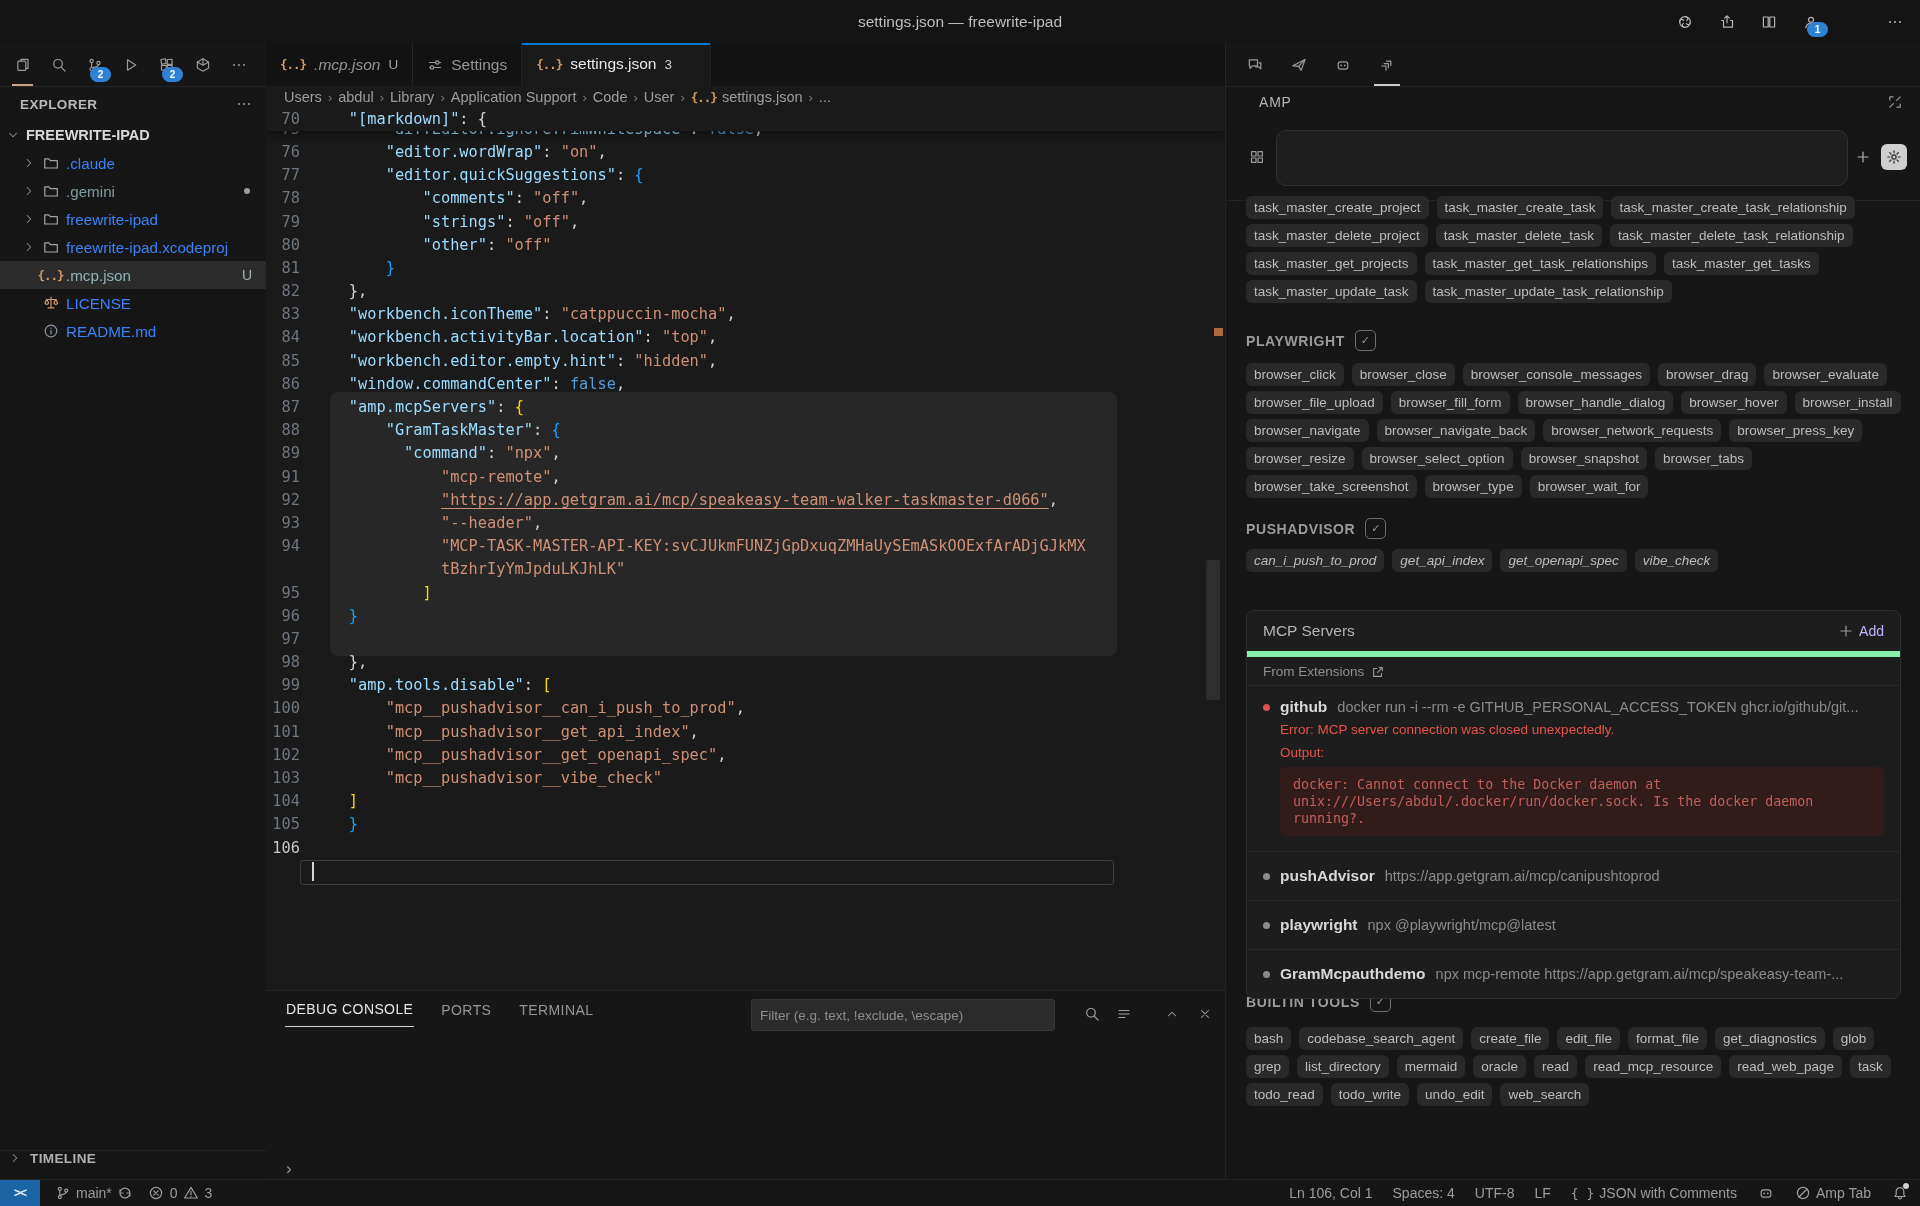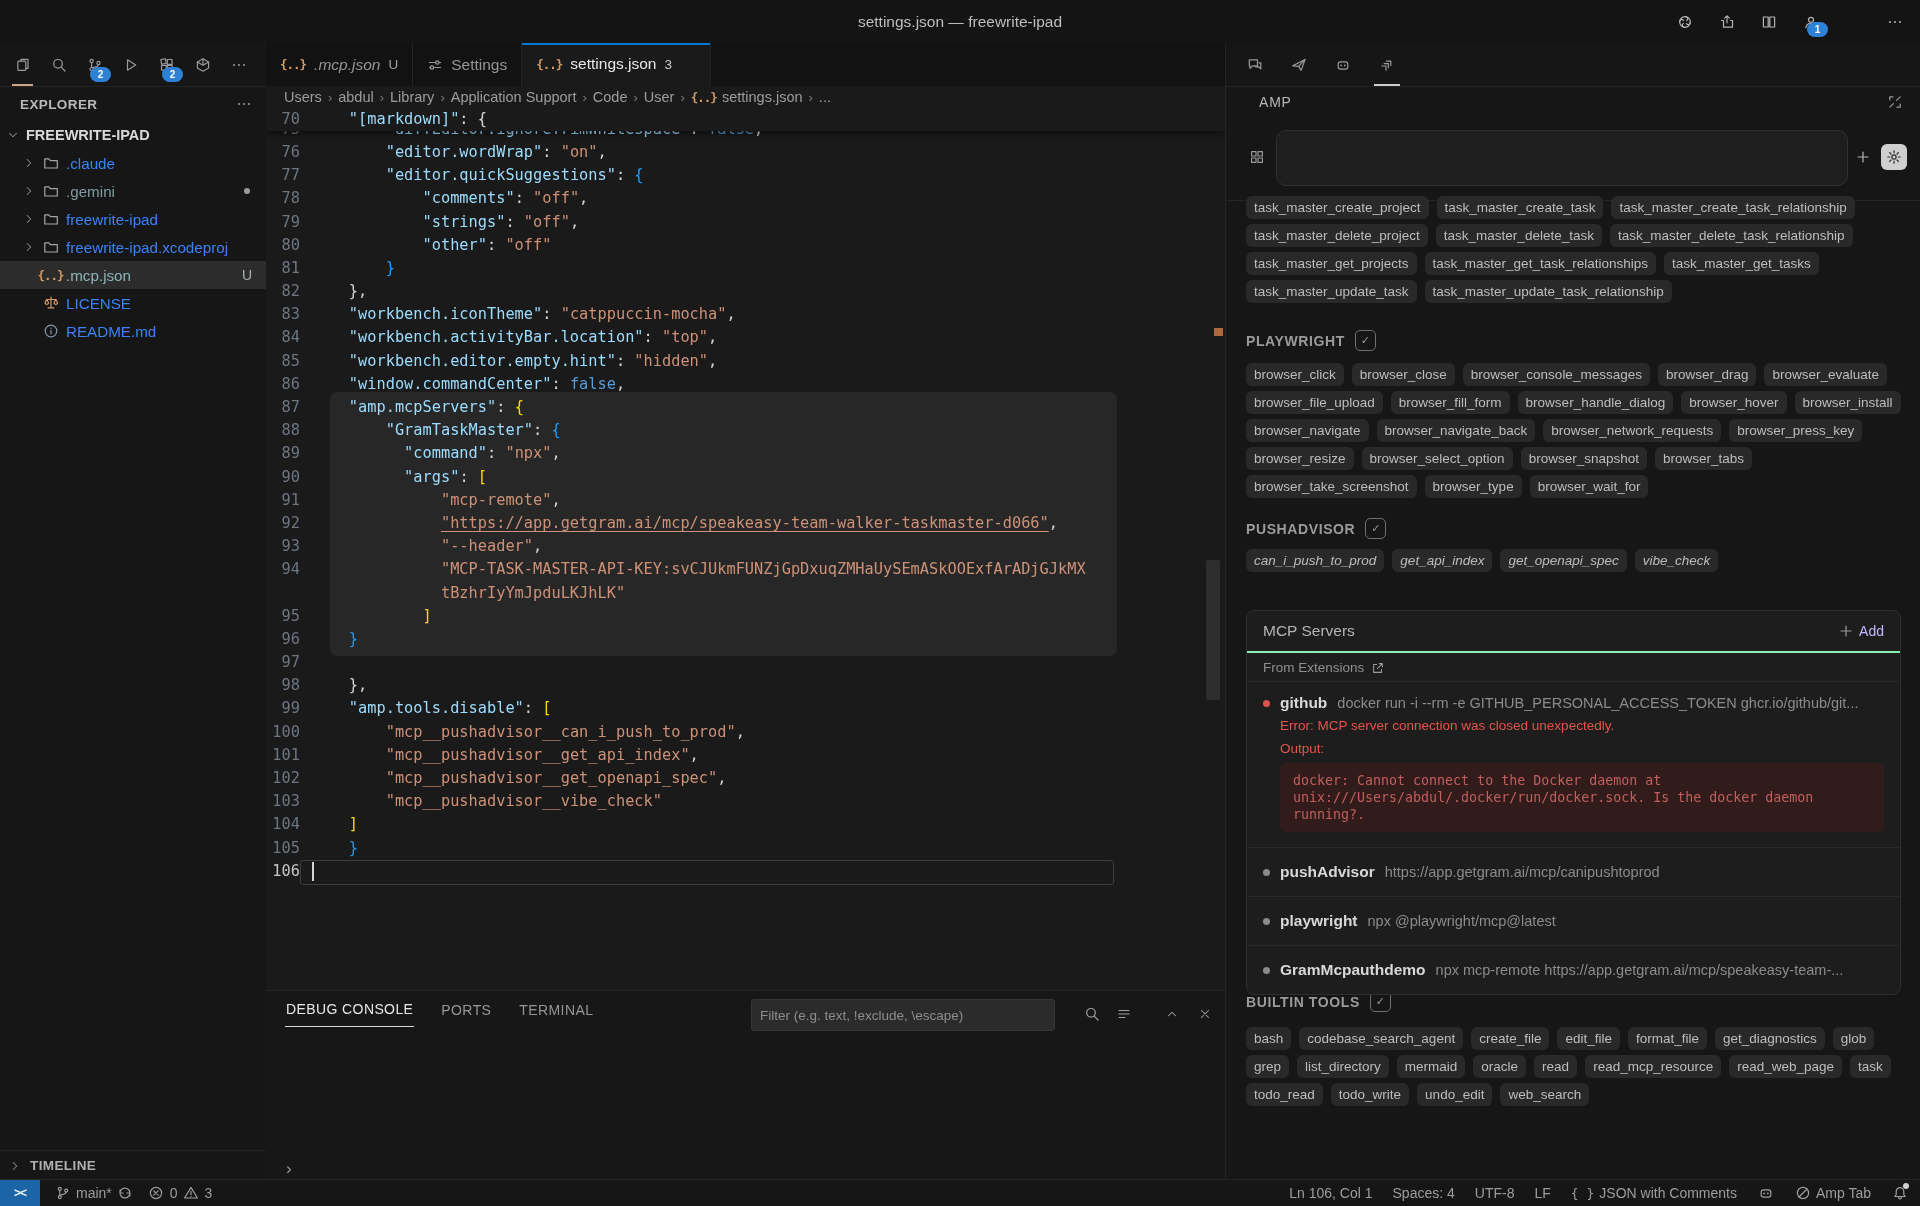--- a/index.html
+++ b/index.html
@@ -34,21 +34,21 @@
   .trow .ficon{position:absolute;left:42px;width:17px;color:#a5a5a5;}
   .trow .name{position:absolute;left:66px;font-size:15.2px;color:#3b82f6;white-space:nowrap;overflow:hidden;max-width:176px;}
   .trow.root .name{left:26px;font-weight:700;font-size:14.5px;color:#dadada;}
   .trow.root .chev{left:6px;}
   .trow.sel{background:#2c2c2c;}
   .trow .gbadge{position:absolute;right:14px;font-size:14px;color:#a7b2ab;}
   .trow .mdot{position:absolute;right:16px;width:6px;height:6px;border-radius:3px;background:#9a9a9a;}
   .name.dim{color:#7f9c9e;}
   .name.accent{color:#8fb3b6;}
   .jsonic{font-family:"DejaVu Sans Mono",monospace;font-size:12.5px;font-weight:700;color:#d19a66;letter-spacing:-1px;}
-  .timeline{position:absolute;left:0;right:0;bottom:0;height:29px;border-top:1px solid #242424;display:flex;align-items:center;}
+  .timeline{position:absolute;left:0;right:0;bottom:0;height:29px;border-top:1px solid #242424;display:flex;align-items:flex-start;}
   .timeline .chev{margin-left:8px;color:#8a8a8a;}
   .timeline .lbl{margin-left:8px;font-size:13.5px;font-weight:600;letter-spacing:.4px;color:#b0b0b0;}
   
   .tabstrip{position:absolute;top:0;left:0;right:0;height:43px;background:#121212;border-bottom:1px solid #242424;display:flex;}
   .etab{position:relative;display:flex;align-items:center;gap:8px;padding:0 14px;border-right:1px solid #242424;
         font-size:15.5px;color:#969696;background:#121212;cursor:pointer;}
   .etab.active{background:#1a1a1a;color:#e7e7e7;border-bottom:1px solid #1a1a1a;}
   .etab.active::before{content:"";position:absolute;left:0;right:0;top:0;height:2px;background:#0078d4;}
   .etab .tname.it{font-style:italic;}
   .etab .tbadge{font-size:13.5px;color:#9da7a0;}
@@ -108,21 +108,21 @@
   .sec-head .lbl{font-size:14px;font-weight:600;letter-spacing:.6px;color:#9b9b9b;}
   .cbx{width:19px;height:19px;border:1.4px solid #6f6f6f;border-radius:5px;color:#9a9a9a;font-size:11px;
        display:flex;align-items:center;justify-content:center;cursor:pointer;}
   .chips{position:absolute;left:20px;width:662px;display:flex;flex-wrap:wrap;gap:5px 8px;}
   .chip{background:#292929;color:#bdbdbd;border-radius:6px;padding:4px 8px;font-size:13.5px;white-space:nowrap;cursor:pointer;}
   
   .card{position:absolute;left:20px;top:567px;width:653px;border:1px solid #2e2e2e;background:#1d1d1d;border-radius:8px;overflow:hidden;}
   .card-h{display:flex;align-items:center;justify-content:space-between;padding:11px 16px;}
   .card-h .t{font-size:15.5px;color:#b5b5b5;}
   .addbtn{display:flex;align-items:flex-start;gap:5px;color:#c4b5fd;font-size:14px;cursor:pointer;}
-  .card-from{display:flex;align-items:center;gap:7px;padding:7px 16px 6px;color:#8f8f8f;font-size:13.5px;border-top:2px solid #86efac;}
+  .card-from{display:flex;align-items:center;gap:7px;padding:7px 16px 6px;color:#8f8f8f;font-size:13.5px;border-top:6px solid #86efac;}
   .srv{border-top:1px solid #292929;padding:9px 16px;}
   .srv-row{display:flex;align-items:center;gap:10px;min-height:24px;cursor:pointer;}
   .sdot{width:7px;height:7px;border-radius:4px;background:#8a8a8a;flex:none;}
   .sdot.err{background:#d9534f;}
   .sname{font-size:15.5px;font-weight:700;color:#d8d8d8;white-space:nowrap;}
   .scmd{font-size:14.5px;color:#8b8b8b;white-space:nowrap;overflow:hidden;text-overflow:ellipsis;}
   .serr{margin:3px 0 0 17px;font-size:13.5px;color:#e5534b;}
   .sout{margin:8px 0 2px 17px;font-size:13.5px;color:#e5534b;}
   .sblock{margin:7px 0 6px 17px;background:#321b1b;border-radius:6px;padding:9px 13px;
           font-family:"DejaVu Sans Mono",monospace;font-size:13.3px;line-height:17px;color:#c05f5c;}
@@ -438,21 +438,20 @@
             <div class="crow"><span class="ln">80</span><span class="tok-p">            </span><span class="tok-k">"other"</span><span class="tok-p">: </span><span class="tok-s">"off"</span></div>
             <div class="crow"><span class="ln">81</span><span class="tok-p">        </span><span class="tok-b">}</span></div>
             <div class="crow"><span class="ln">82</span><span class="tok-p">    },</span></div>
             <div class="crow"><span class="ln">83</span><span class="tok-p">    </span><span class="tok-k">"workbench.iconTheme"</span><span class="tok-p">: </span><span class="tok-s">"catppuccin-mocha"</span><span class="tok-p">,</span></div>
             <div class="crow"><span class="ln">84</span><span class="tok-p">    </span><span class="tok-k">"workbench.activityBar.location"</span><span class="tok-p">: </span><span class="tok-s">"top"</span><span class="tok-p">,</span></div>
             <div class="crow"><span class="ln">85</span><span class="tok-p">    </span><span class="tok-k">"workbench.editor.empty.hint"</span><span class="tok-p">: </span><span class="tok-s">"hidden"</span><span class="tok-p">,</span></div>
             <div class="crow"><span class="ln">86</span><span class="tok-p">    </span><span class="tok-k">"window.commandCenter"</span><span class="tok-p">: </span><span class="tok-w">false</span><span class="tok-p">,</span></div>
             <div class="crow"><span class="ln">87</span><span class="tok-p">    </span><span class="tok-k">"amp.mcpServers"</span><span class="tok-p">: </span><span class="tok-g">{</span></div>
             <div class="crow"><span class="ln">88</span><span class="tok-p">        </span><span class="tok-k">"GramTaskMaster"</span><span class="tok-p">: </span><span class="tok-b">{</span></div>
             <div class="crow"><span class="ln">89</span><span class="tok-p">          </span><span class="tok-k">"command"</span><span class="tok-p">: </span><span class="tok-s">"npx"</span><span class="tok-p">,</span></div>
-            <div class="crow"><span class="ln">90</span><span class="tok-p">          </span><span class="tok-k">"args"</span><span class="tok-p">: </span><span class="tok-g">[</span></div>
             <div class="crow"><span class="ln">91</span><span class="tok-p">              </span><span class="tok-s">"mcp-remote"</span><span class="tok-p">,</span></div>
             <div class="crow"><span class="ln">92</span><span class="tok-p">              </span><span class="tok-u">"https://app.getgram.ai/mcp/speakeasy-team-walker-taskmaster-d066"</span><span class="tok-p">,</span></div>
             <div class="crow"><span class="ln">93</span><span class="tok-p">              </span><span class="tok-s">"--header"</span><span class="tok-p">,</span></div>
             <div class="crow"><span class="ln">94</span><span class="tok-p">              </span><span class="tok-s">"MCP-TASK-MASTER-API-KEY:svCJUkmFUNZjGpDxuqZMHaUySEmASkOOExfArADjGJkMX</span></div>
             <div class="crow"><span class="ln"></span><span class="tok-p">              </span><span class="tok-s">tBzhrIyYmJpduLKJhLK"</span></div>
             <div class="crow"><span class="ln">95</span><span class="tok-p">            </span><span class="tok-g">]</span></div>
             <div class="crow"><span class="ln">96</span><span class="tok-p">    </span><span class="tok-b">}</span></div>
             <div class="crow"><span class="ln">97</span></div>
             <div class="crow"><span class="ln">98</span><span class="tok-p">    },</span></div>
             <div class="crow"><span class="ln">99</span><span class="tok-p">    </span><span class="tok-k">"amp.tools.disable"</span><span class="tok-p">: </span><span class="tok-g">[</span></div>

